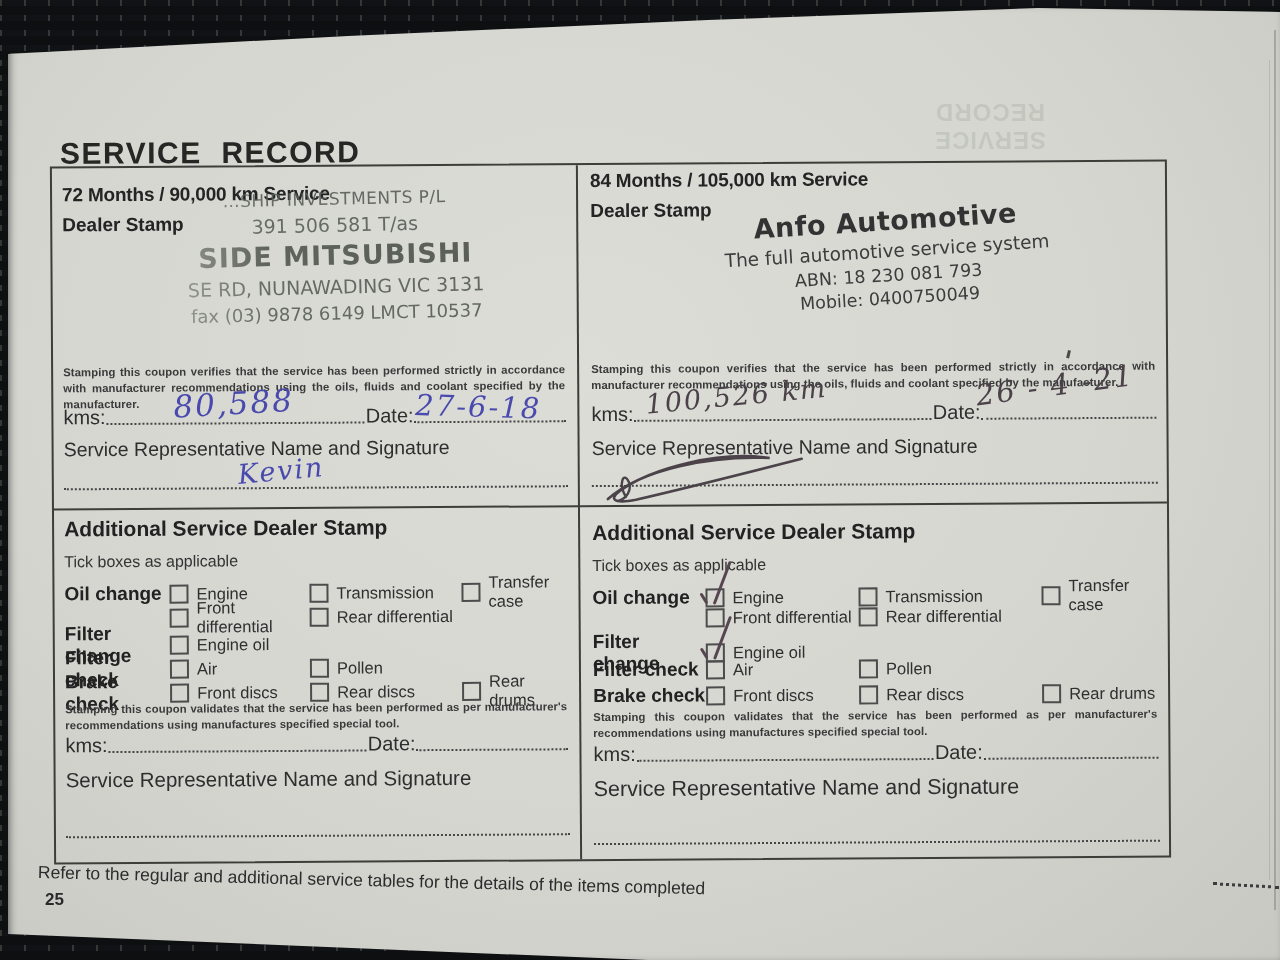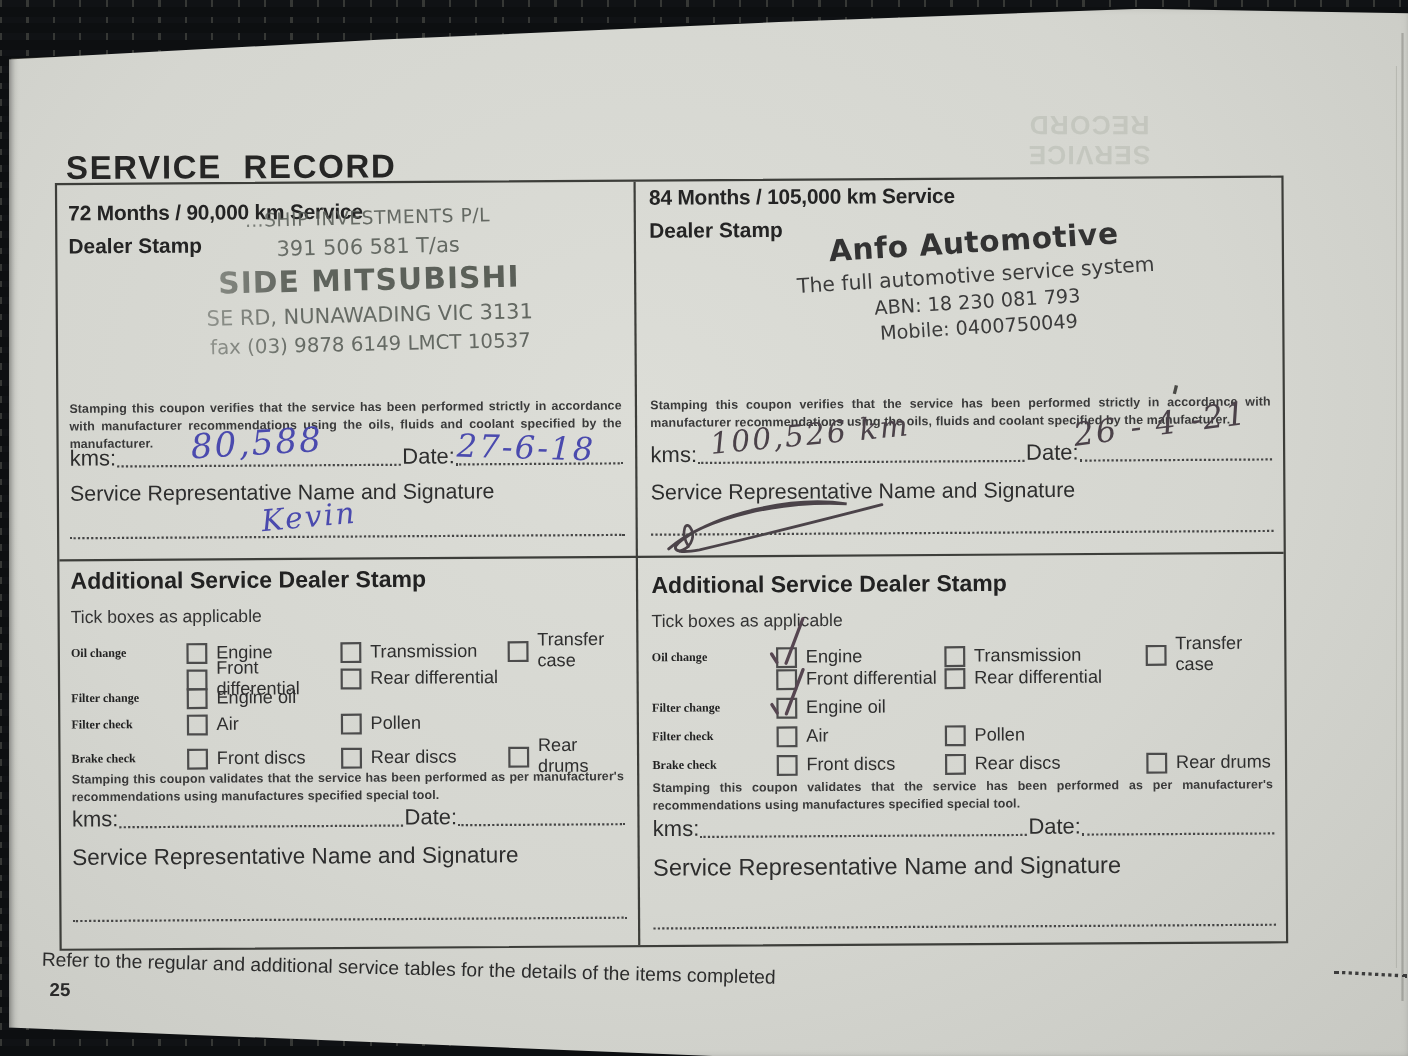--- a/index.html
+++ b/index.html
@@ -73,21 +73,21 @@
   .repline{position:absolute;font-size:19.5px;color:#2e2e2e;}
   .repline.big{font-size:20.5px;}
 
   .ticksec-h{position:absolute;font-size:21px;font-weight:bold;color:#222;}
   .ticknote{position:absolute;font-size:16px;color:#333;}
 
   .tick-grid{position:absolute;}
   .trow{display:grid;align-items:center;}
   .tick-grid.left .trow{grid-template-columns:105px 140px 152px auto;height:24px;}
   .tick-grid.right .trow{grid-template-columns:113px 153px 183px auto;height:26px;}
-  .tcat{font-weight:bold;font-size:11px;color:#222;font-family:Liberation Serif, serif;}
+  .tcat{font-weight:bold;font-size:19px;color:#222;}
   .tcell{display:flex;align-items:center;gap:8px;position:relative;}
   .cbox{width:15px;height:15px;border:2px solid #4c4c4c;display:inline-block;position:relative;flex:none;}
   .clab{font-size:16.5px;color:#2f2f2f;}
   .tickmark{position:absolute;left:0;top:0;width:15px;height:15px;overflow:visible;display:block;}
   .tickmark::after{content:'';position:absolute;left:5px;bottom:1px;width:3px;height:46px;
     background:#564651;transform:rotate(21deg);transform-origin:bottom center;border-radius:2px;}
   .tickmark::before{content:'';position:absolute;left:-2px;bottom:2px;width:3px;height:12px;
     background:#564651;transform:rotate(-32deg);transform-origin:bottom center;border-radius:2px;}
 
   .scribble{position:absolute;left:546px;top:284px;}

